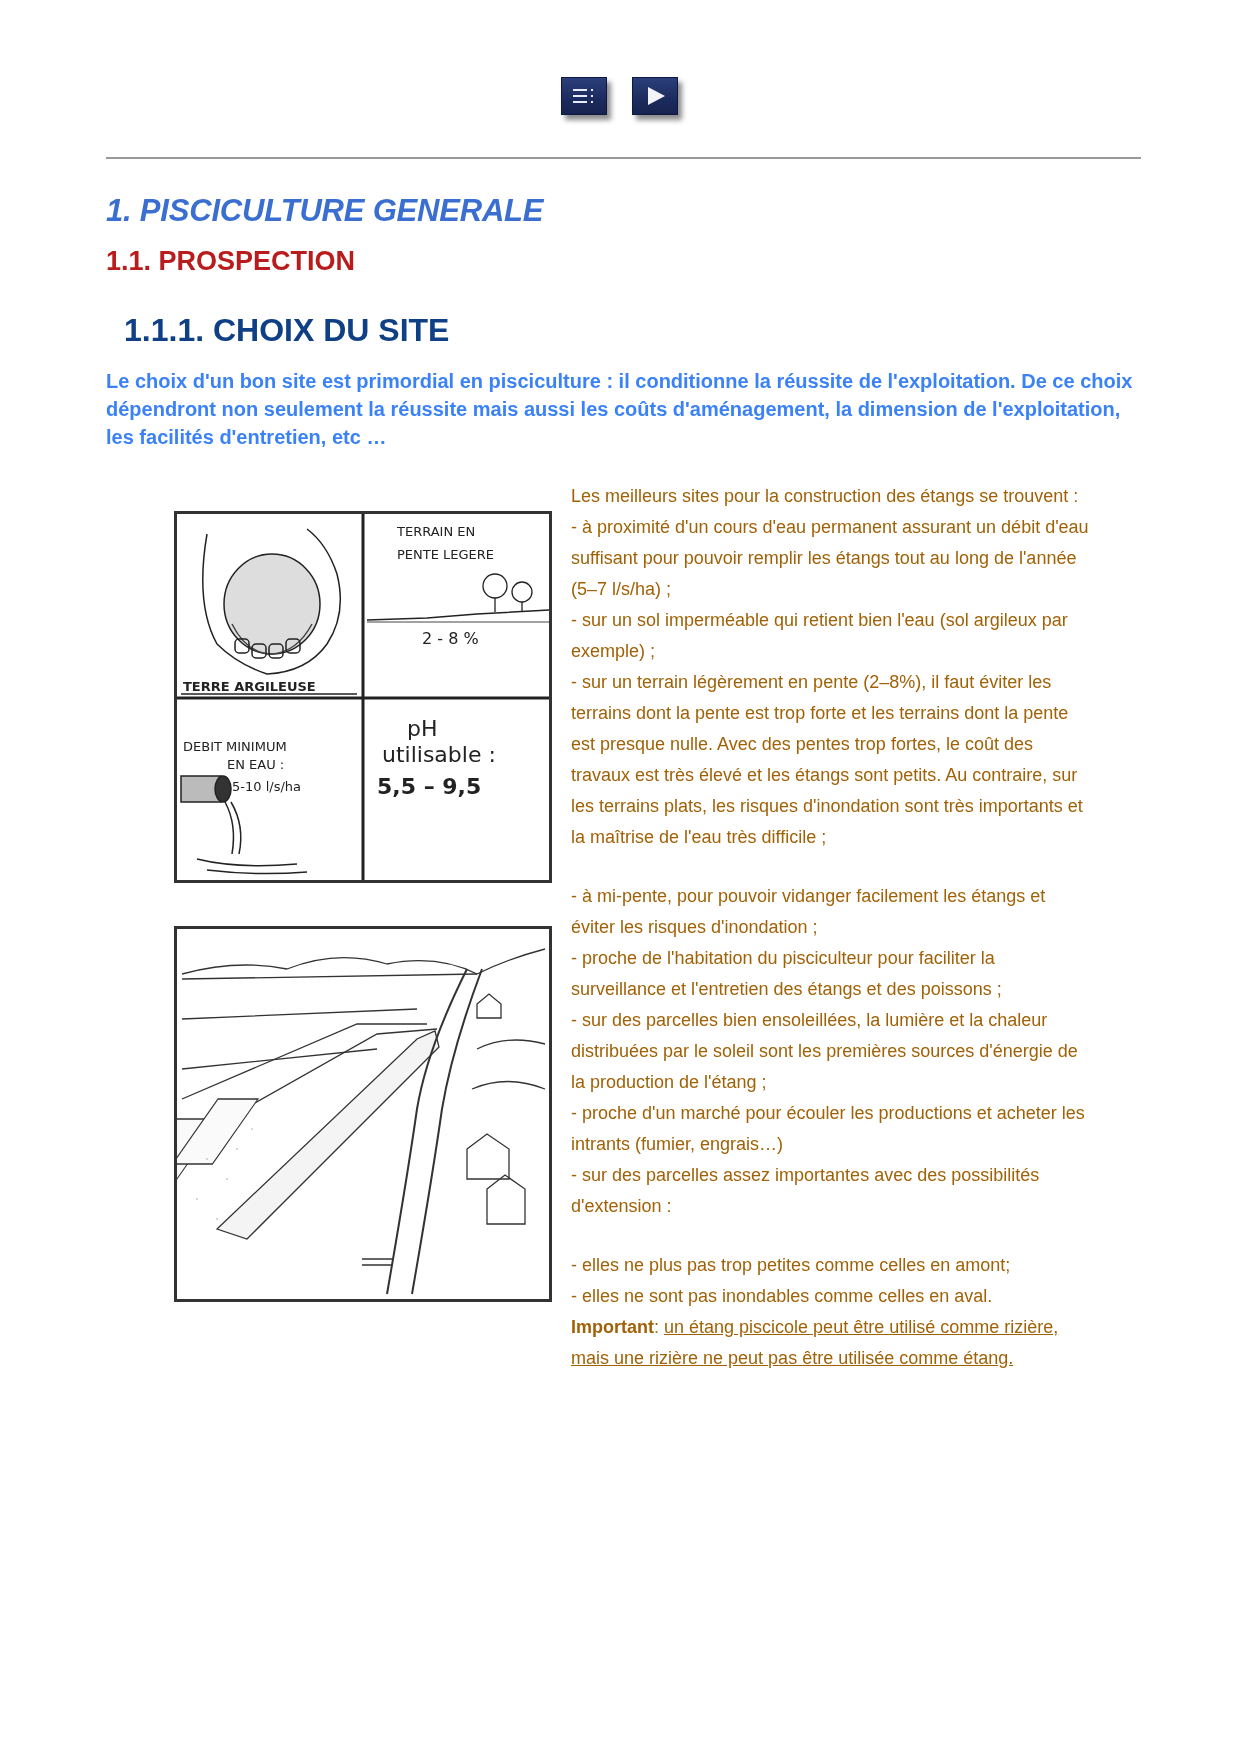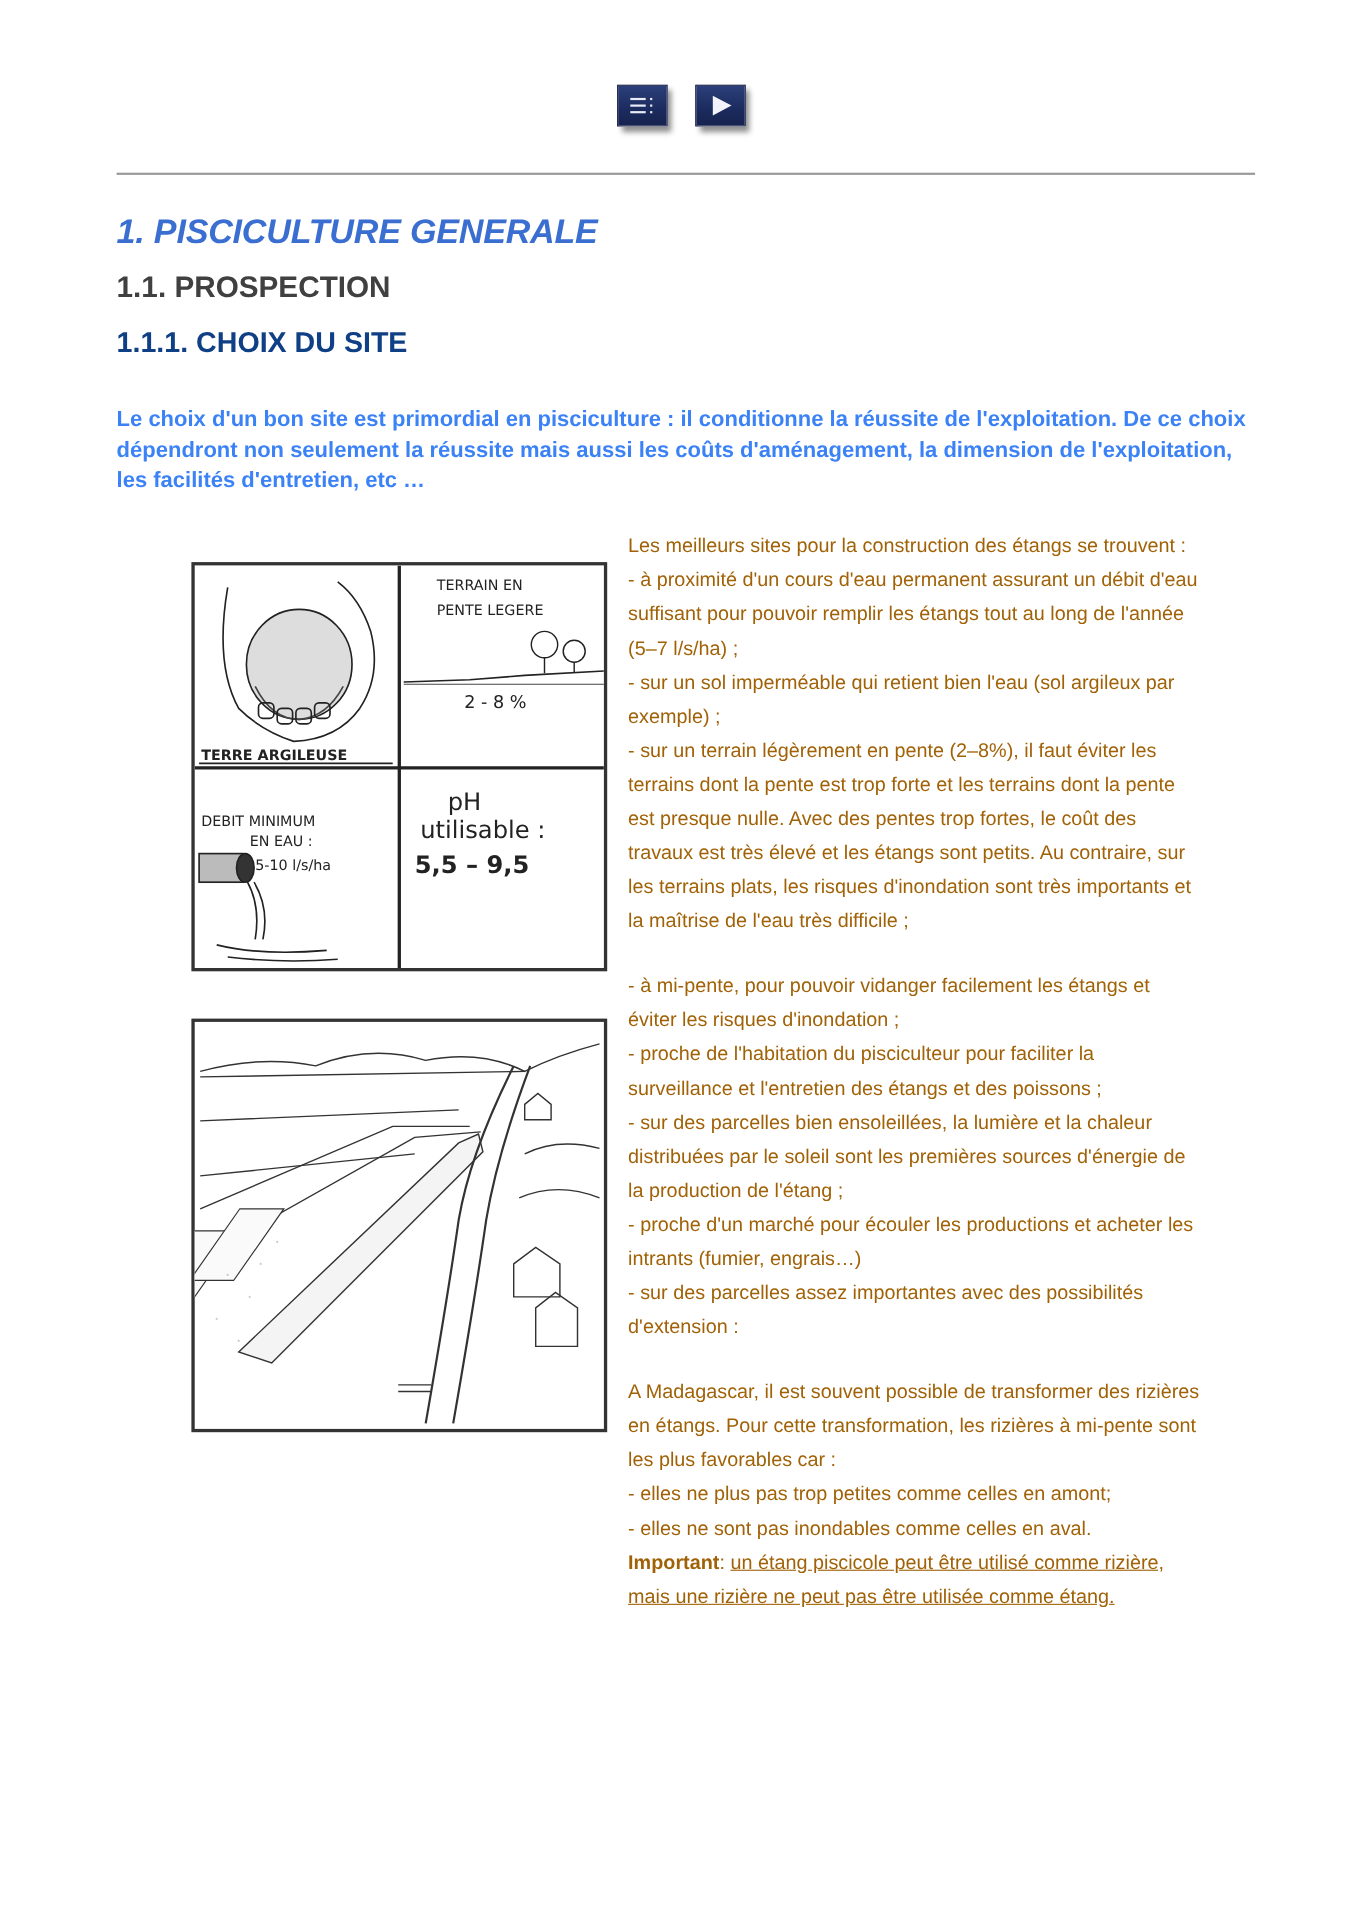--- a/index.html
+++ b/index.html
@@ -14,22 +14,22 @@
       border: 1px solid #0e1840;
       box-shadow: 4px 5px 5px rgba(0,0,0,0.45);
       cursor: pointer;
     }
     .nav-btn.menu { left: 561px; }
     .nav-btn.next { left: 632px; }
     .nav-btn svg { display: block; margin: 8px auto 0; }
     .rule { position: absolute; left: 106px; top: 157px; width: 1035px; height: 2px; background: #999; }
     h1, h2, h3 { margin: 0; position: absolute; left: 106px; font-weight: bold; }
     h1 { top: 193px; font-size: 31px; color: #3a6fd1; letter-spacing: -0.2px; font-style: italic; }
-    h2 { top: 246px; font-size: 27px; color: #404040; }
-    h3 { top: 296px; font-size: 26px; color: #0f3f85; }
+    h2 { top: 246px; font-size: 27px; color: #b91c1c; }
+    h3 { top: 312px; font-size: 32px; color: #0f3f85; margin-left: 18px; }
     .intro {
       position: absolute; left: 106px; top: 367px; width: 1030px;
       font-size: 20px; line-height: 28px; font-weight: bold; color: #3b82f6;
     }
     .fig {
       position: absolute; left: 174px; width: 372px; background: #fff;
       border: 3px solid #333;
     }
     .fig1 { top: 511px; height: 366px; }
     .fig2 { top: 926px; height: 370px; }
@@ -151,17 +151,16 @@
   <p>- à proximité d'un cours d'eau permanent assurant un débit d'eau suffisant pour pouvoir remplir les étangs tout au long de l'année (5–7 l/s/ha) ;</p>
   <p>- sur un sol imperméable qui retient bien l'eau (sol argileux par exemple) ;</p>
   <p>- sur un terrain légèrement en pente (2–8%), il faut éviter les terrains dont la pente est trop forte et les terrains dont la pente est presque nulle. Avec des pentes trop fortes, le coût des travaux est très élevé et les étangs sont petits. Au contraire, sur les terrains plats, les risques d'inondation sont très importants et la maîtrise de l'eau très difficile ;</p>
   <div class="gap"></div>
   <p>- à mi-pente, pour pouvoir vidanger facilement les étangs et éviter les risques d'inondation ;</p>
   <p>- proche de l'habitation du pisciculteur pour faciliter la surveillance et l'entretien des étangs et des poissons ;</p>
   <p>- sur des parcelles bien ensoleillées, la lumière et la chaleur distribuées par le soleil sont les premières sources d'énergie de la production de l'étang ;</p>
   <p>- proche d'un marché pour écouler les productions et acheter les intrants (fumier, engrais…)</p>
   <p>- sur des parcelles assez importantes avec des possibilités d'extension :</p>
   <div class="gap"></div>
-  <p>A Madagascar, il est souvent possible de transformer des rizières en étangs. Pour cette transformation, les rizières à mi-pente sont les plus favorables car :</p>
   <p>- elles ne plus pas trop petites comme celles en amont;</p>
   <p>- elles ne sont pas inondables comme celles en aval.</p>
   <p><b>Important</b><span>: </span><span class="underline">un étang piscicole peut être utilisé comme rizière, mais une rizière ne peut pas être utilisée comme étang.</span></p>
 </div>
 
 </body></html>

